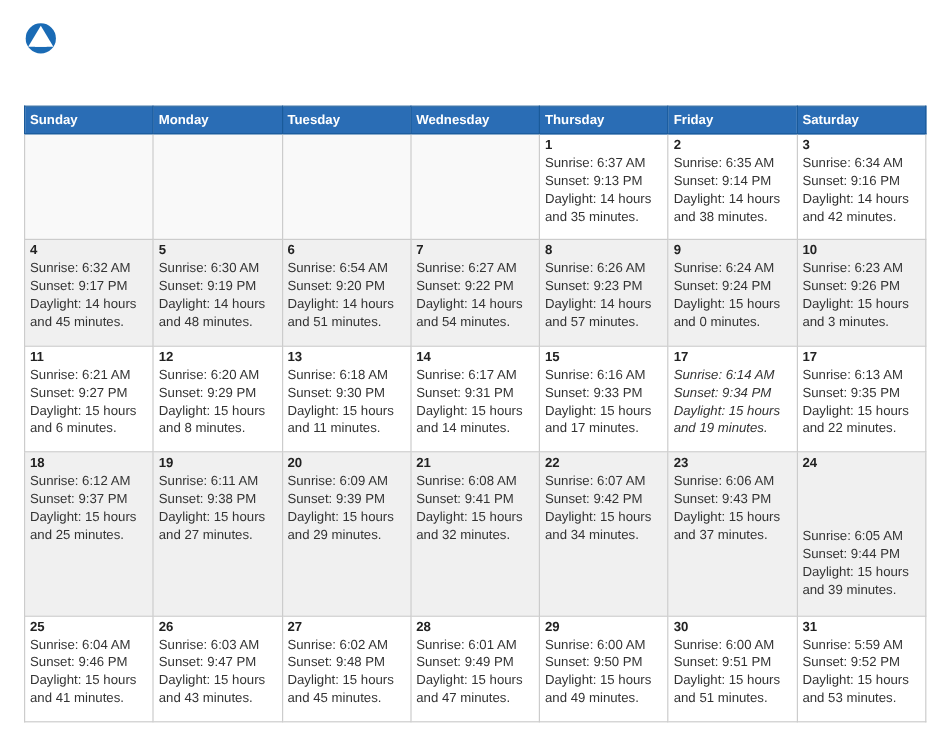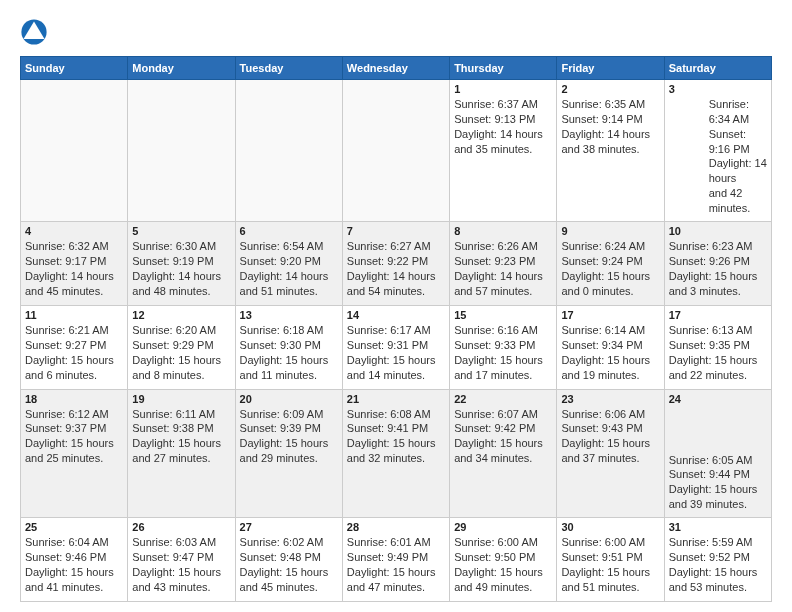--- a/index.html
+++ b/index.html
@@ -9,20 +9,21 @@
       width: 792px;
       height: 612px;
       overflow: hidden;
     }
     .page {
       width: 792px;
       height: 612px;
       padding: 18px 20px 10px 20px;
       display: flex;
       flex-direction: column;
+      gap: 32px;
     }
     .header {
       display: flex;
       justify-content: space-between;
       align-items: flex-start;
       margin-bottom: 10px;
     }
     .logo {
       display: flex;
       align-items: center;
@@ -150,21 +151,21 @@
           </td>
           <td>
             <div class="day-num">2</div>
             <div class="day-info" style="white-space: pre-line;">Sunrise: 6:35 AM
 Sunset: 9:14 PM
 Daylight: 14 hours
 and 38 minutes.</div>
           </td>
           <td>
             <div class="day-num">3</div>
-            <div class="day-info" style="white-space: pre-line; margin-left: 40px;">Sunrise: 6:34 AM
+            <div class="day-info" style="white-space: pre-line;">Sunrise: 6:34 AM
 Sunset: 9:16 PM
 Daylight: 14 hours
 and 42 minutes.</div>
           </td>
         </tr>
         <tr>
           <td class="shaded">
             <div class="day-num">4</div>
             <div class="day-info" style="white-space: pre-line;">Sunrise: 6:32 AM
 Sunset: 9:17 PM
@@ -245,21 +246,21 @@
           </td>
           <td>
             <div class="day-num">15</div>
             <div class="day-info" style="white-space: pre-line;">Sunrise: 6:16 AM
 Sunset: 9:33 PM
 Daylight: 15 hours
 and 17 minutes.</div>
           </td>
           <td>
             <div class="day-num">17</div>
-            <div class="day-info" style="white-space: pre-line;">Sunrise: 6:14 AM
+            <div class="day-info" style="white-space: pre-line; font-style: italic;">Sunrise: 6:14 AM
 Sunset: 9:34 PM
 Daylight: 15 hours
 and 19 minutes.</div>
           </td>
           <td>
             <div class="day-num">17</div>
             <div class="day-info" style="white-space: pre-line;">Sunrise: 6:13 AM
 Sunset: 9:35 PM
 Daylight: 15 hours
 and 22 minutes.</div>

